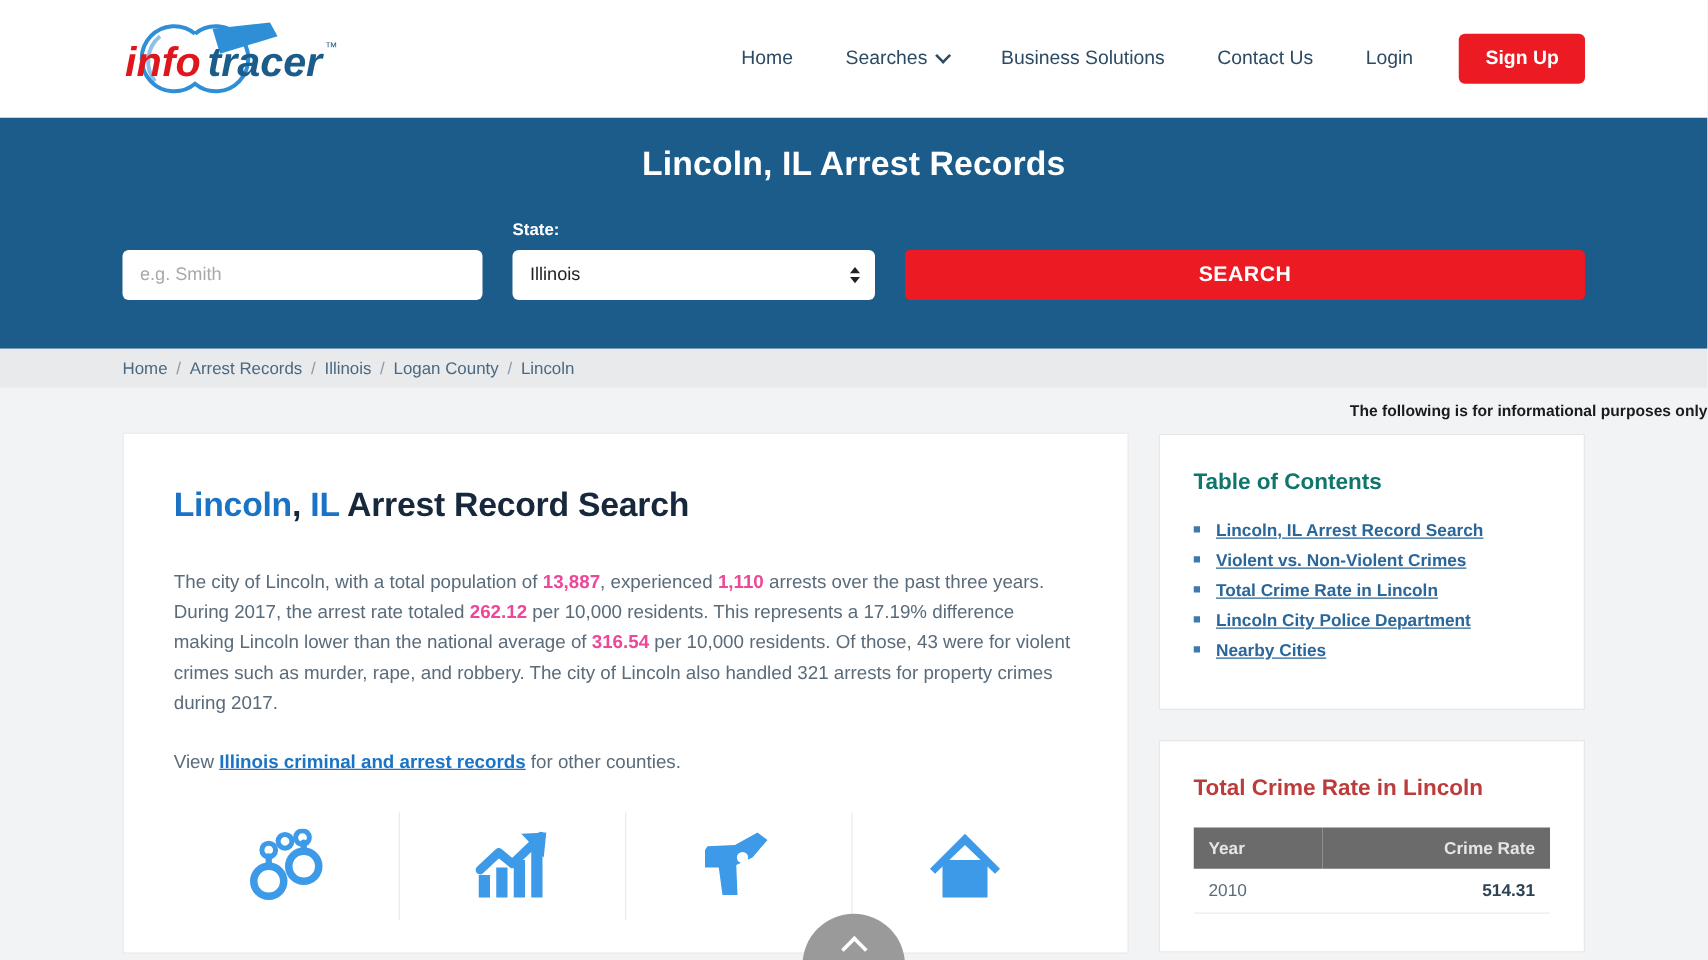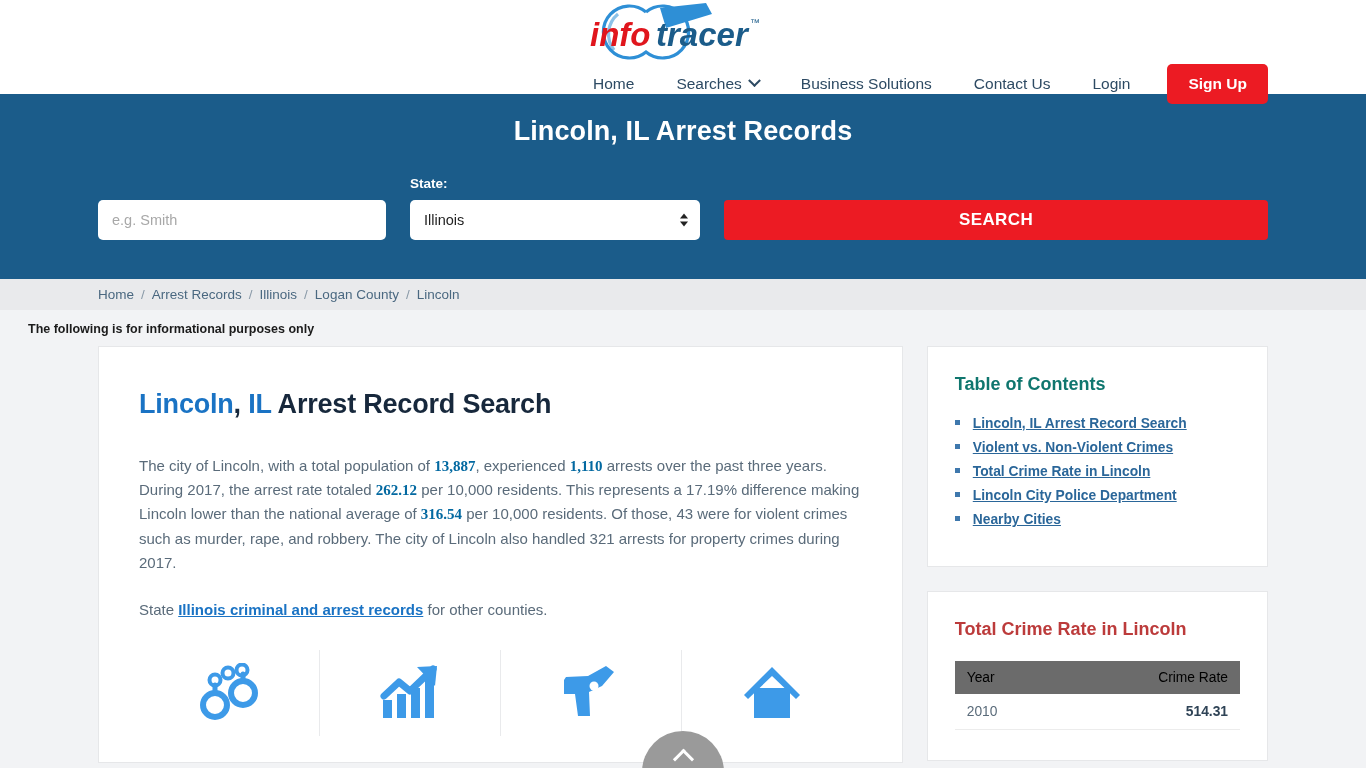--- a/index.html
+++ b/index.html
@@ -12,21 +12,20 @@
   }
 
   
   .site-header {
     height: 94px;
     background: #ffffff;
     display: flex;
     align-items: center;
     padding: 0 98px;
     position: relative;
-    flex-direction: column;
   }
   .logo-wrap {
     display: flex; align-items: center;
     width: 190px; height: 70px;
     position: relative;
   }
   .logo-svg { display:block; }
 
   .main-nav {
     margin-left: auto;
@@ -145,34 +144,33 @@
     font-size: 13.5px;
   }
   .breadcrumb-bar a, .breadcrumb-bar span.crumb {
     color: #4a6880;
     text-decoration: none;
   }
   .breadcrumb-bar .sep { color: #8a9aa8; margin: 0 7px; }
 
   
   .notice {
-    text-align: left;
+    text-align: right;
     font-size: 12.5px;
     font-weight: bold;
     color: #1b1b1b;
     padding: 12px 0 10px 0;
-    margin-left: 28px;
   }
 
   
   .content {
     display: flex;
     padding: 0 98px;
     gap: 24px;
-    align-items: flex-start;
+    align-items: center;
   }
   .card {
     background: #ffffff;
     border: 1px solid #e6e7e9;
   }
   .main-card { width: 817px; padding: 42px 40px 0 40px; min-height: 417px; }
   .side-col  { width: 347px; display: flex; flex-direction: column; gap: 24px; }
 
   .page-title {
     font-size: 27px;
@@ -182,21 +180,21 @@
     letter-spacing: -0.2px;
   }
   .page-title .hl { color: #1a73c4; }
 
   .body-text {
     font-size: 15px;
     line-height: 24.2px;
     color: #5a6b7a;
     margin-bottom: 23px;
   }
-  .body-text b { color: #0369a1; font-weight: bold; font-family: Liberation Serif, serif; }
+  .body-text b { color: #ec4899; font-weight: bold; }
   .link-inline {
     color: #1a73c4;
     font-weight: bold;
     text-decoration: underline;
   }
 
   
   .icon-row {
     display: flex;
     margin-top: 28px;
@@ -238,22 +236,22 @@
   }
 
   
   .rate-table {
     width: 100%;
     border-collapse: collapse;
     font-size: 13.8px;
   }
   .rate-table thead th {
     background: #6b6b6b;
-    color: #000000;
-    font-weight: normal;
+    color: #e5e5e5;
+    font-weight: bold;
     padding: 9px 12px;
     text-align: left;
     margin-top: 36px;
   }
   .rate-table thead th.right { text-align: right; }
   .rate-table tbody td {
     padding: 10px 12px;
     color: #5a6b7a;
     border-bottom: 1px solid #ececec;
   }
@@ -359,21 +357,21 @@
   <main class="card main-card">
     <h1 class="page-title">
       <span class="hl">Lincoln</span><span>, </span><span class="hl">IL</span><span> Arrest Record Search</span>
     </h1>
 
     <p class="body-text">
       <span>The city of Lincoln, with a total population of </span><b>13,887</b><span>, experienced </span><b>1,110</b><span> arrests over the past three years. During 2017, the arrest rate totaled </span><b>262.12</b><span> per 10,000 residents. This represents a 17.19% difference making Lincoln lower than the national average of </span><b>316.54</b><span> per 10,000 residents. Of those, 43 were for violent crimes such as murder, rape, and robbery. The city of Lincoln also handled 321 arrests for property crimes during 2017.</span>
     </p>
 
     <p class="body-text">
-      <span>State </span><a class="link-inline">Illinois criminal and arrest records</a><span> for other counties.</span>
+      <span>View </span><a class="link-inline">Illinois criminal and arrest records</a><span> for other counties.</span>
     </p>
 
     <div class="icon-row">
       <div class="icon-cell">
         <svg width="62" height="60" viewBox="0 0 62 60">
           <circle cx="17" cy="42" r="12" fill="none" stroke="#3d9ae8" stroke-width="6"></circle>
           <circle cx="45" cy="30" r="12" fill="none" stroke="#3d9ae8" stroke-width="6"></circle>
           <path d="M17 30 L17 22" stroke="#3d9ae8" stroke-width="5" stroke-linecap="round"></path>
           <path d="M45 18 L45 11" stroke="#3d9ae8" stroke-width="5" stroke-linecap="round"></path>
           <circle cx="17" cy="17" r="5.5" fill="none" stroke="#3d9ae8" stroke-width="4"></circle>

